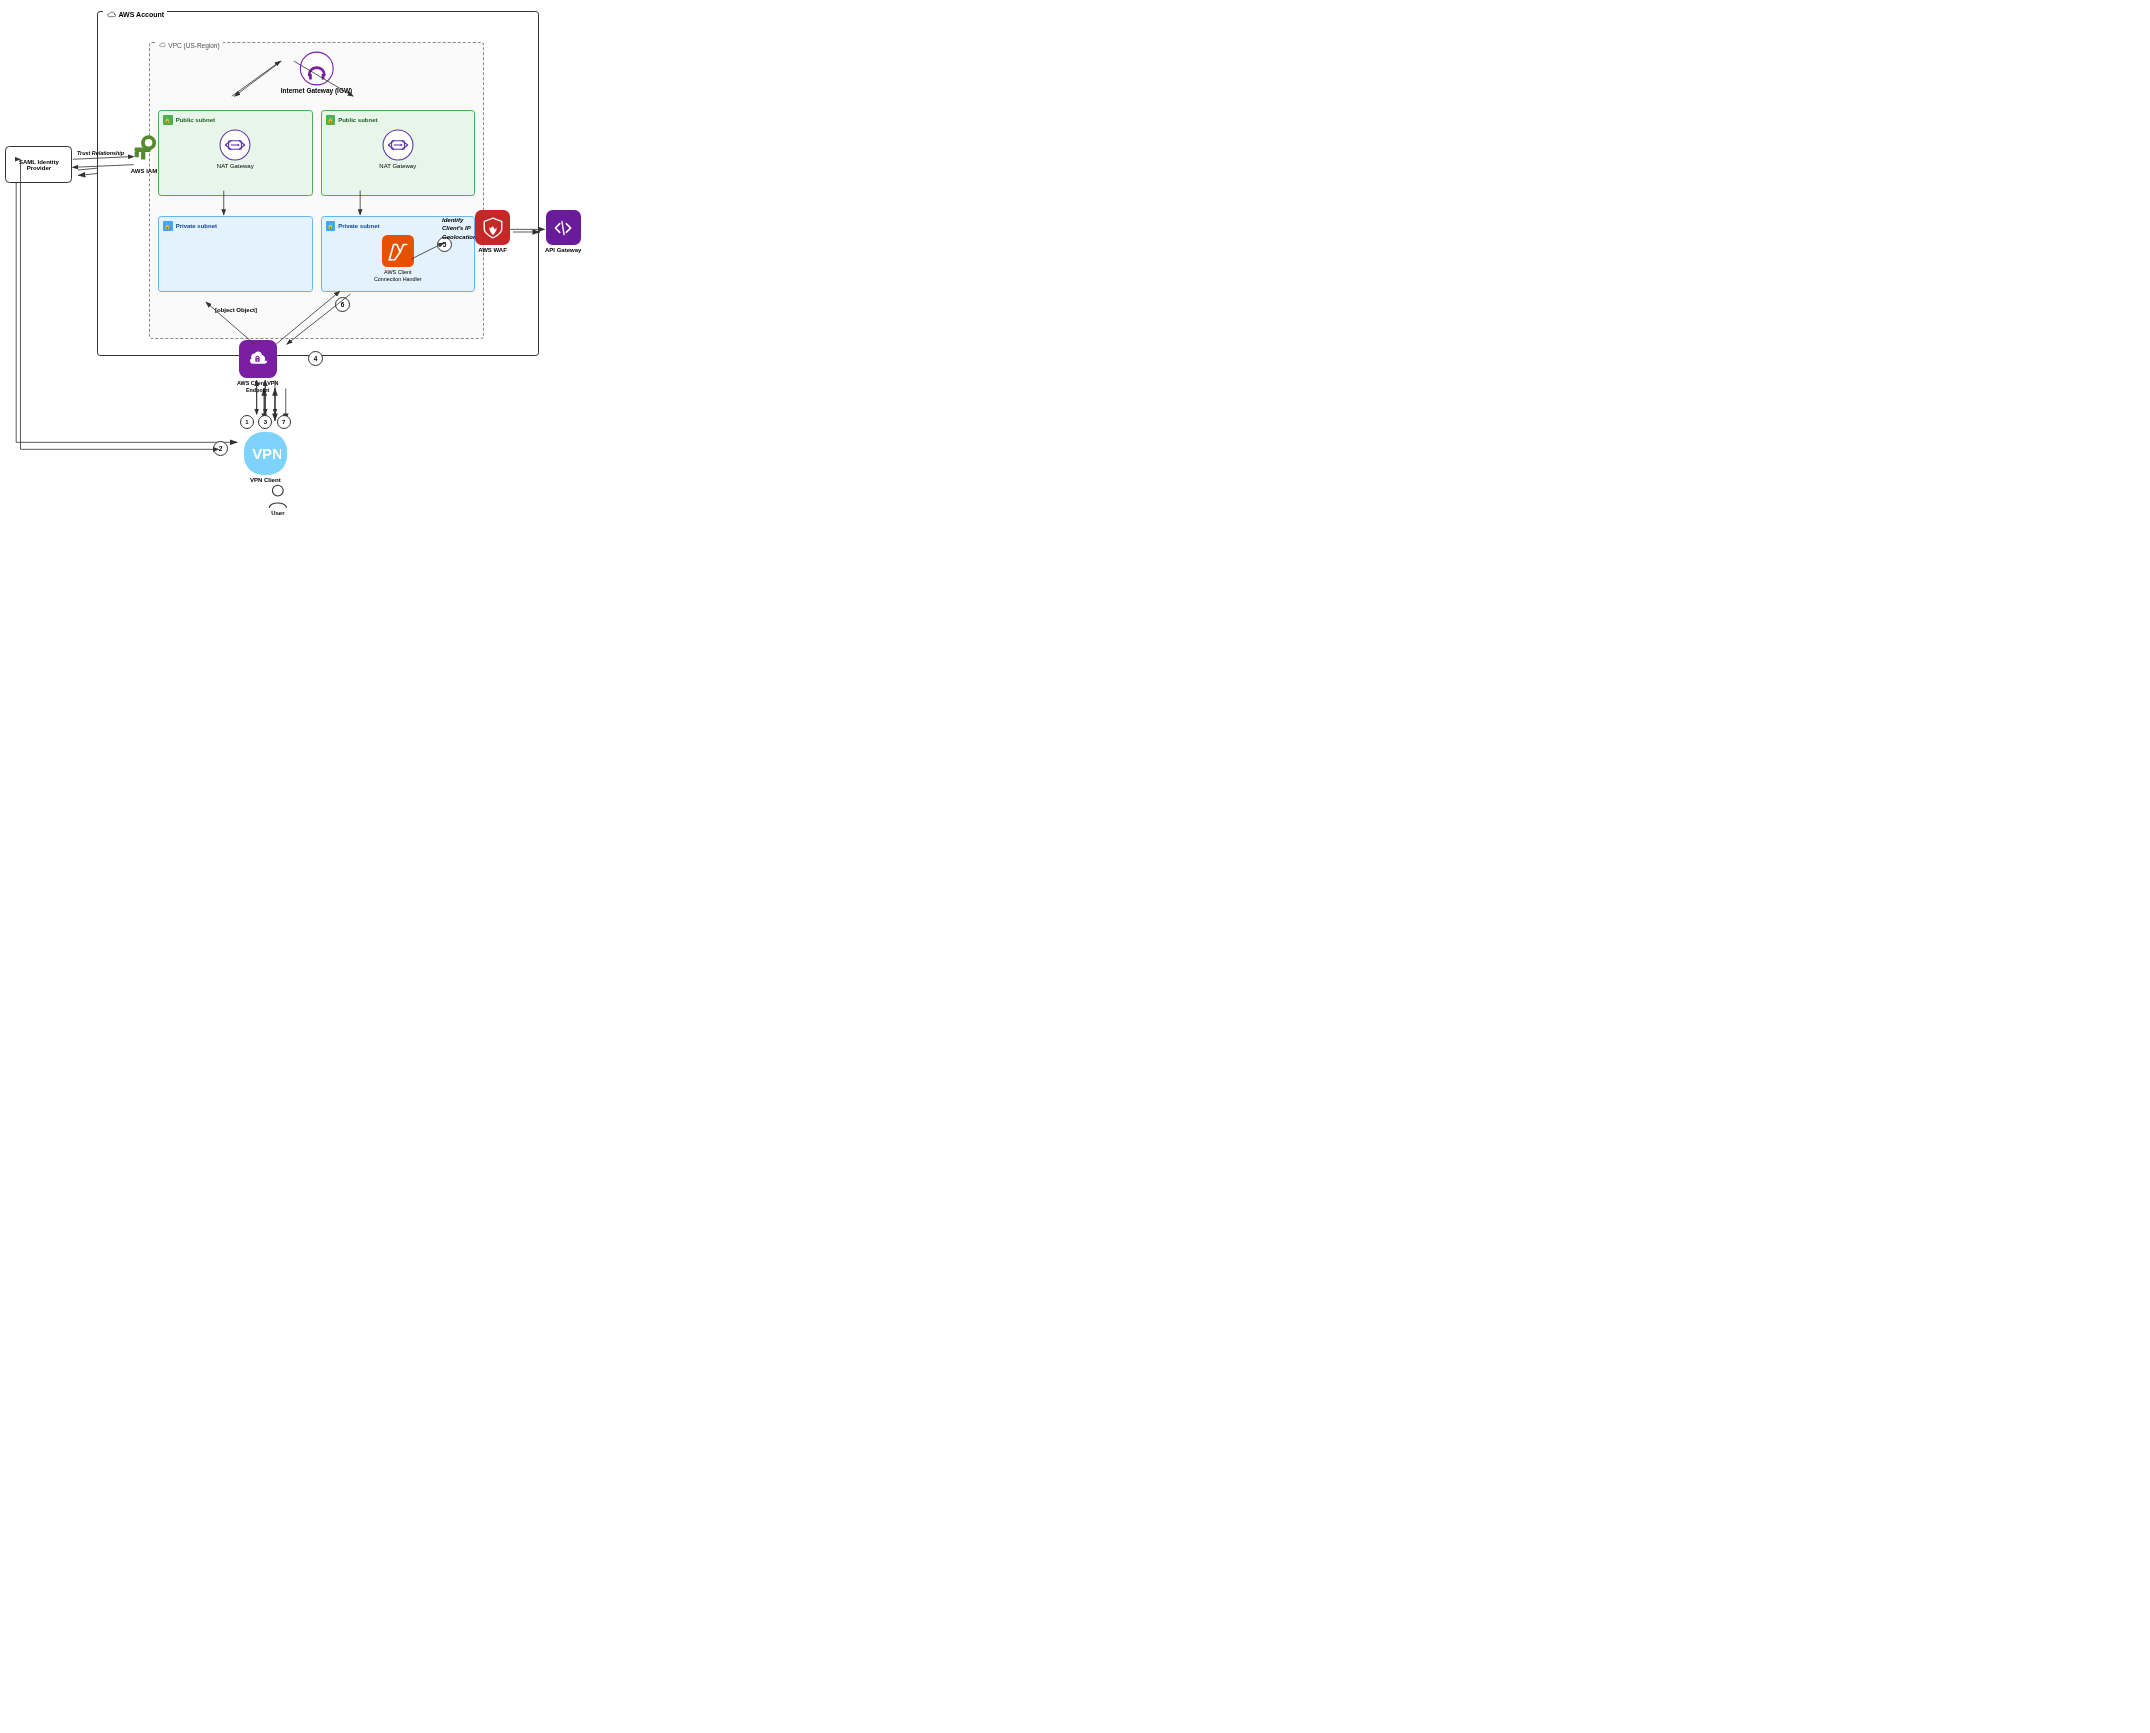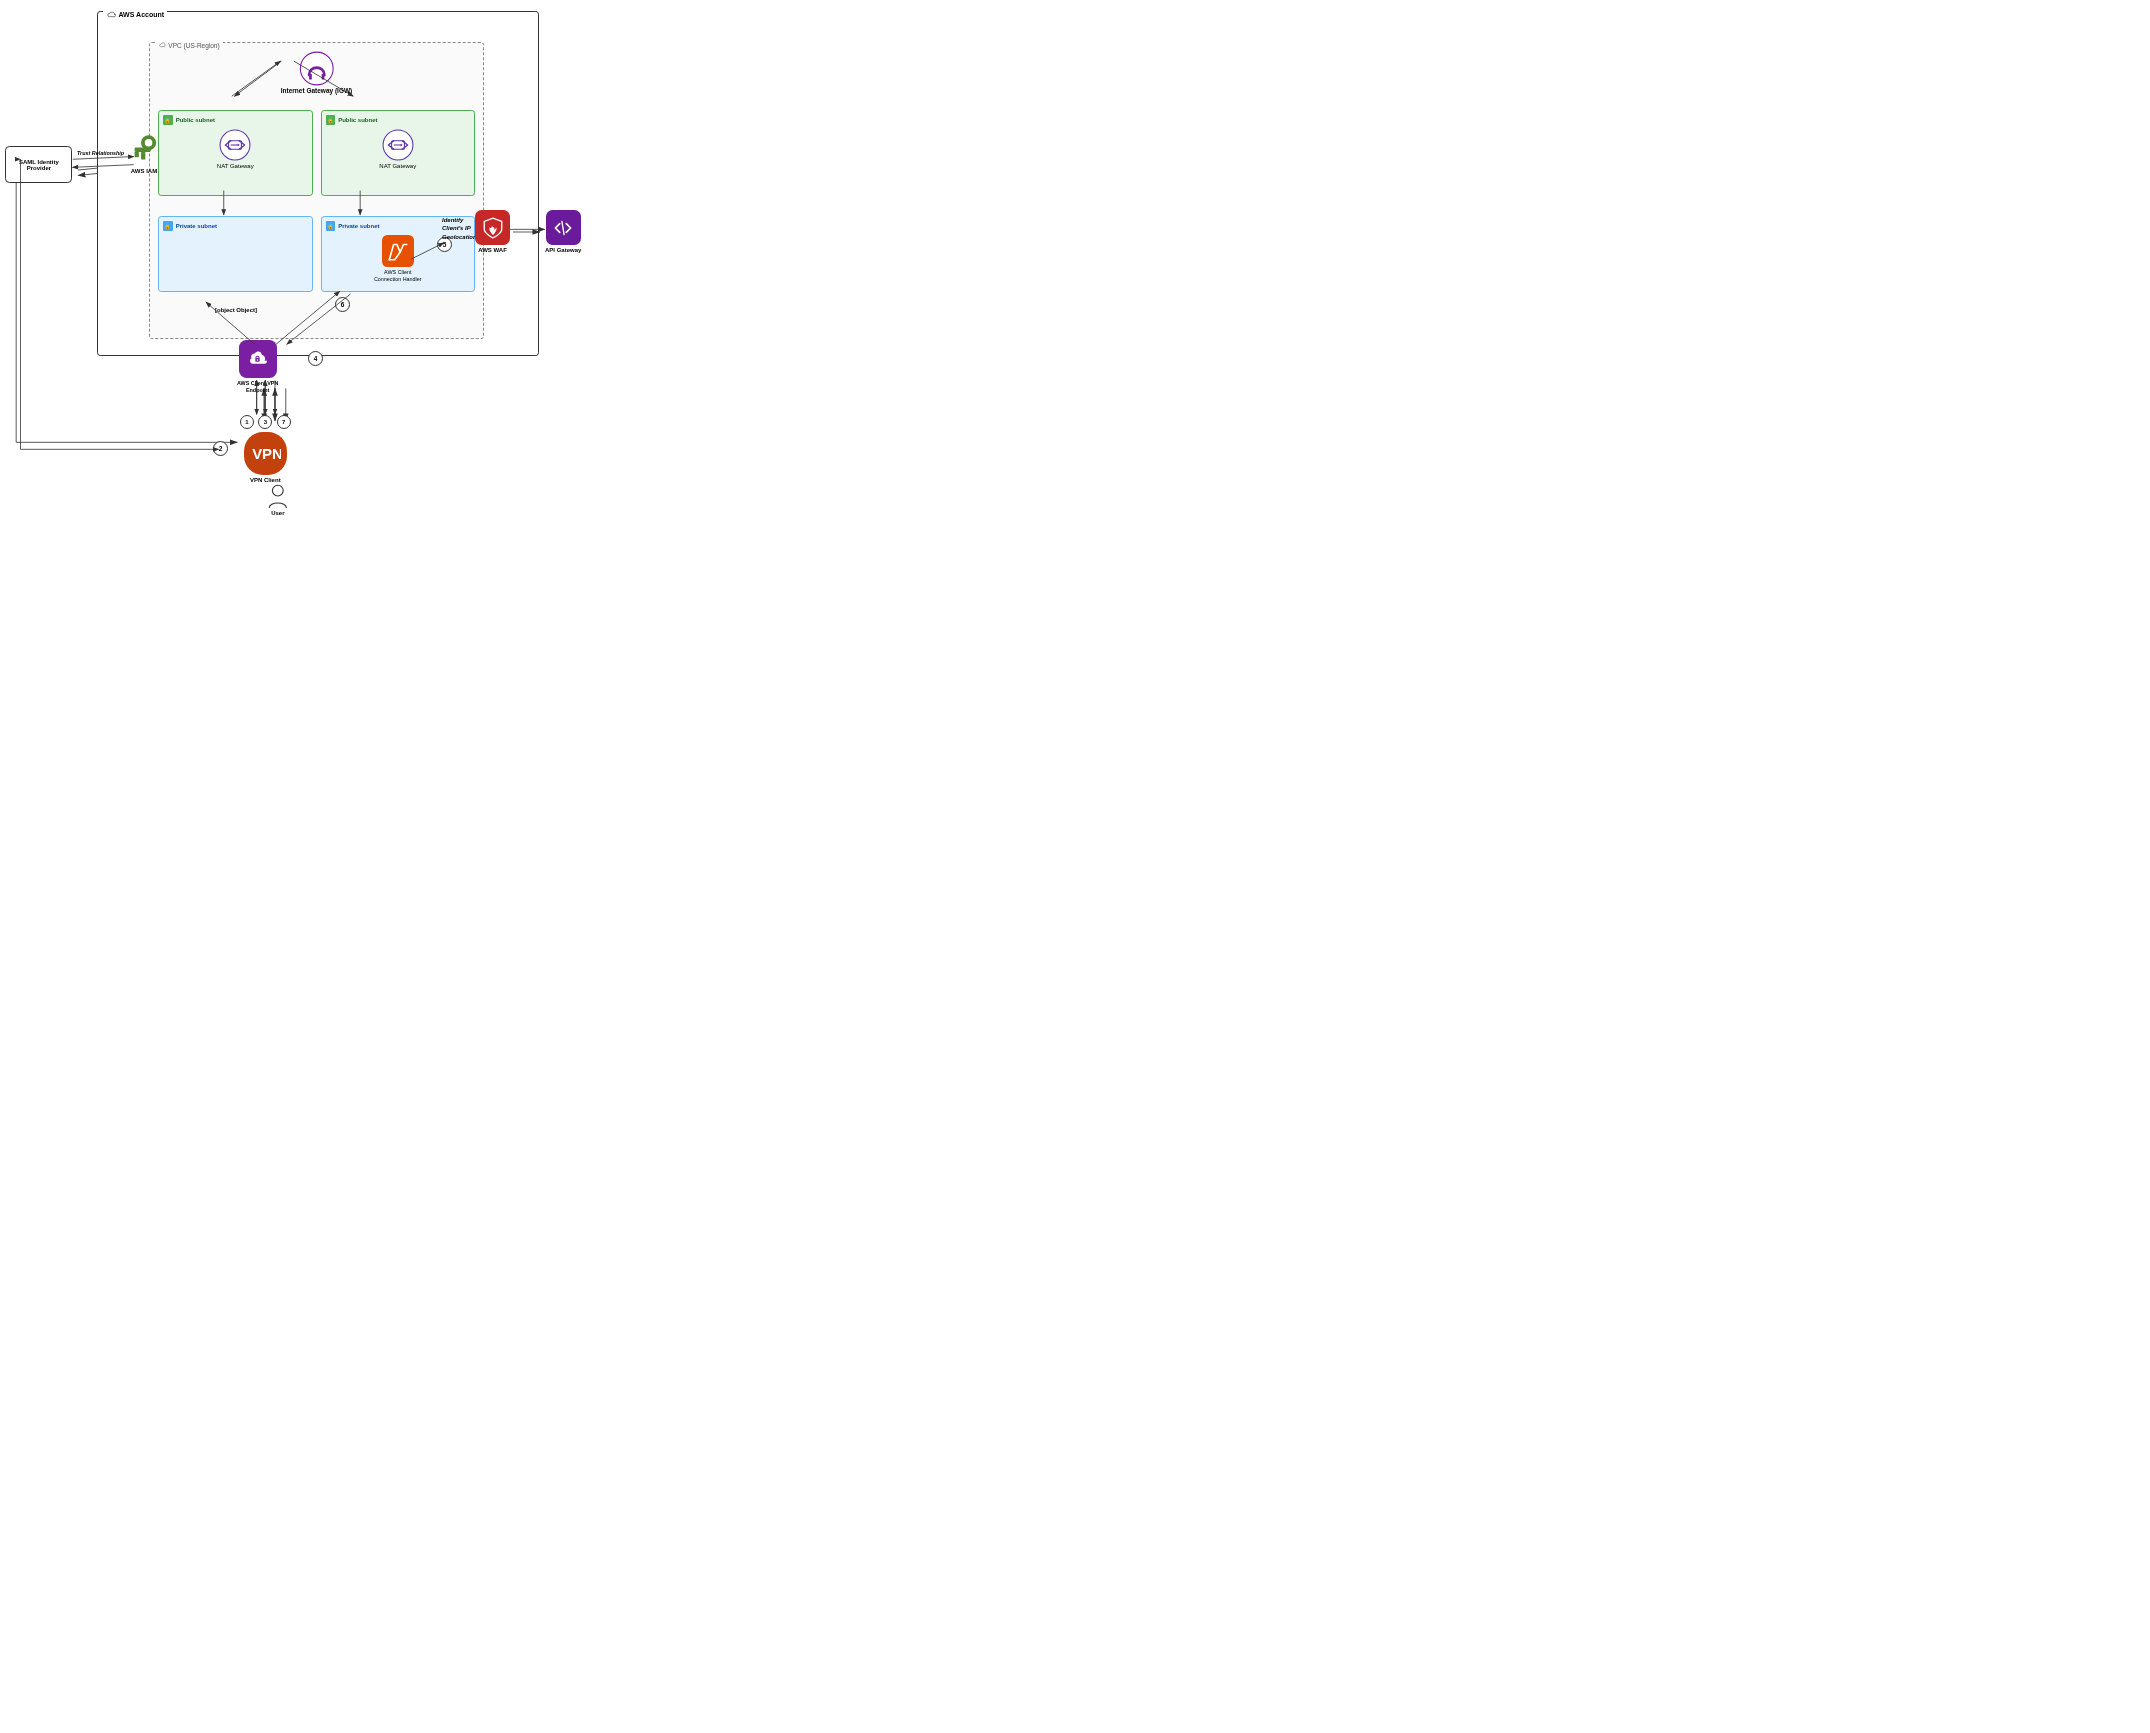--- a/index.html
+++ b/index.html
@@ -336,21 +336,21 @@
       <div style="width:14px; height:14px; border-radius:50%; border:0.8px solid #333; background:#fff; display:flex; align-items:center; justify-content:center; font-size:6px; font-weight:bold;">
           <span>1</span>
         </div>
       <div style="width:14px; height:14px; border-radius:50%; border:0.8px solid #333; background:#fff; display:flex; align-items:center; justify-content:center; font-size:6px; font-weight:bold;">
           <span>3</span>
         </div>
       <div style="width:14px; height:14px; border-radius:50%; border:0.8px solid #333; background:#fff; display:flex; align-items:center; justify-content:center; font-size:6px; font-weight:bold;">
           <span>7</span>
         </div>
     </div>
-    <div style="width:43px; height:43px; background:#c2410c; border-radius:19px; display:flex; align-items:center; justify-content:center;">
+    <div style="width:43px; height:43px; background:#7dd3fc; border-radius:19px; display:flex; align-items:center; justify-content:center;">
       <svg width="31" height="20.5" viewBox="0 0 58 38">
         <text x="4" y="30" font-size="28" font-weight="900" fill="white" font-family="Arial">VPN</text>
       </svg>
     </div>
     <div style="font-size:6px; font-weight:bold; margin-top:2.2px; text-align:center;">VPN Client</div>
   </div>
 
   <div class="step-circle" style="top:441px; left:213px;">
     <span>2</span>
   </div>

